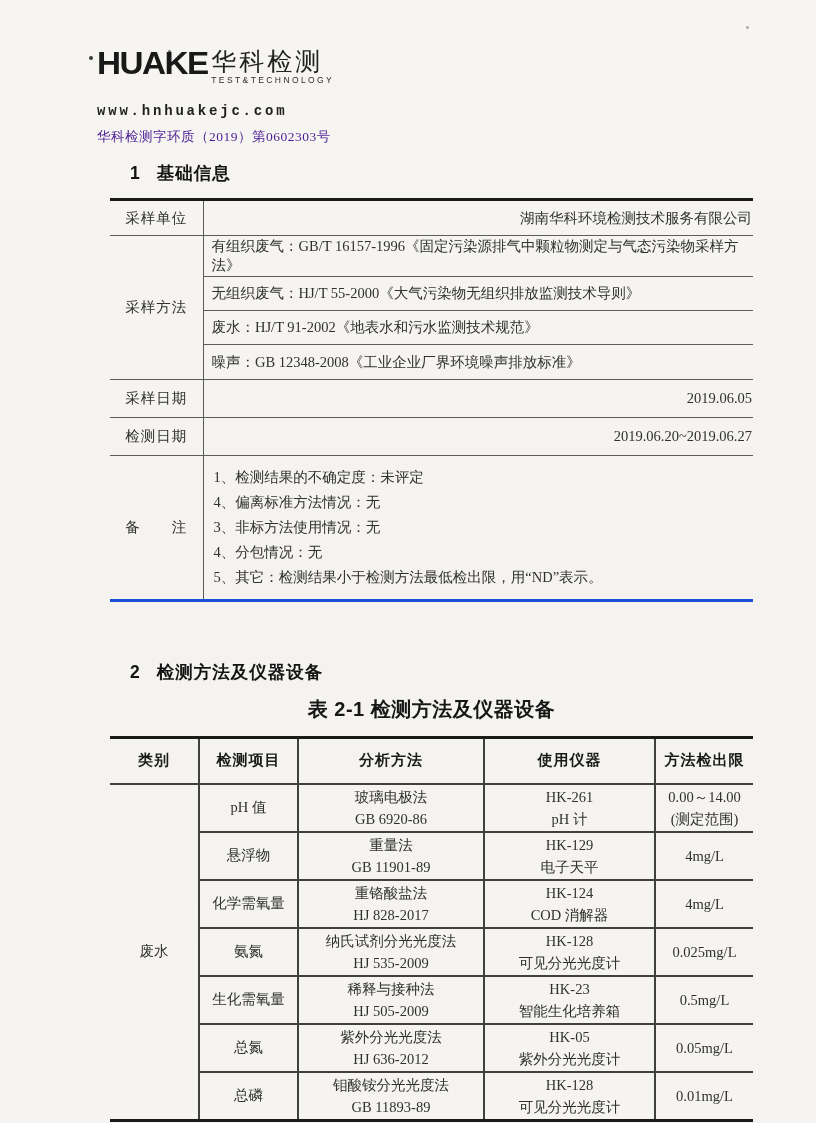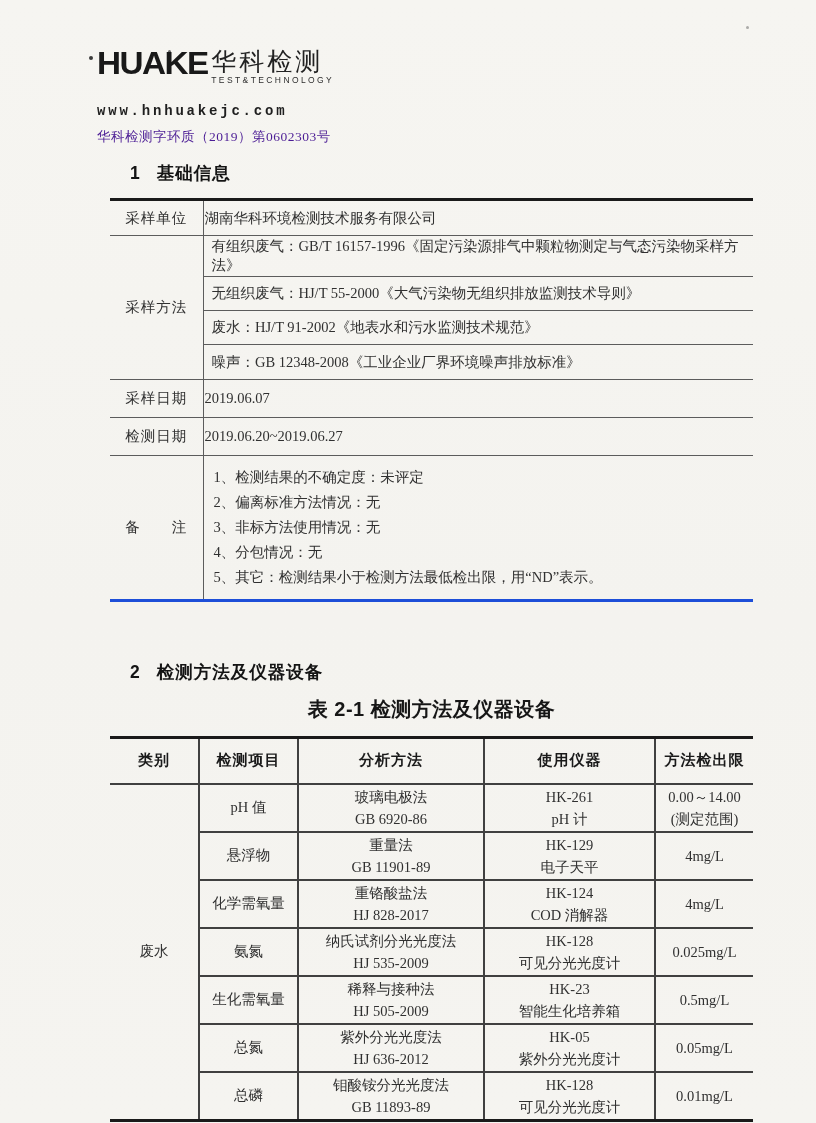--- a/index.html
+++ b/index.html
@@ -42,21 +42,21 @@
     font-family:"Liberation Sans","DejaVu Sans",sans-serif;
     font-weight:bold;font-size:20px;color:#161616;
     width:643px;margin:12px 0 0 13px;text-align:center;letter-spacing:0.5px;
   }
 
   
   table{border-collapse:collapse;table-layout:fixed;width:643px;margin-left:13px;}
   .t1{margin-top:13px;border-top:3px solid #1a1a1a;border-bottom:3px solid #1d4ed8;}
   .t1 td{font-size:14.5px;color:#303030;border-bottom:1px solid #5c5c5c;}
   .t1 td.lbl{border-right:1px solid #5c5c5c;text-align:center;letter-spacing:1px;}
-  .t1 td.center{text-align:left;}
+  .t1 td.center{text-align:right;}
   .t1 td.method{padding-left:8px;}
   .t1 td.notes{padding:9px 10px 9px 10px;border-bottom:none;}
   .t1 .notes .line{line-height:25px;}
   .t1 tr:last-child td{border-bottom:none;}
 
   .t2{margin-top:13px;border-top:3px solid #1a1a1a;border-bottom:3px solid #1a1a1a;
       border-left:hidden;border-right:hidden;}
   .t2 td{border:2px solid #404040;text-align:center;font-size:14.5px;color:#303030;}
   .t2 .head td{
     font-family:"Liberation Sans","DejaVu Sans",sans-serif;
@@ -121,31 +121,31 @@
       <td class="method">无组织废气：HJ/T 55-2000《大气污染物无组织排放监测技术导则》</td>
     </tr>
     <tr style="height:34px">
       <td class="method">废水：HJ/T 91-2002《地表水和污水监测技术规范》</td>
     </tr>
     <tr style="height:35px">
       <td class="method">噪声：GB 12348-2008《工业企业厂界环境噪声排放标准》</td>
     </tr>
     <tr style="height:38px">
       <td class="lbl">采样日期</td>
-      <td class="center">2019.06.07</td>
+      <td class="center">2019.06.05</td>
     </tr>
     <tr style="height:38px">
       <td class="lbl">检测日期</td>
       <td class="center">2019.06.20~2019.06.27</td>
     </tr>
     <tr style="height:126px">
       <td class="lbl">备　　注</td>
       <td class="notes method">
         <div class="line">1、检测结果的不确定度：未评定</div>
-        <div class="line">2、偏离标准方法情况：无</div>
+        <div class="line">4、偏离标准方法情况：无</div>
         <div class="line">3、非标方法使用情况：无</div>
         <div class="line">4、分包情况：无</div>
         <div class="line">5、其它：检测结果小于检测方法最低检出限，用“ND”表示。</div>
       </td>
     </tr>
   </tbody>
     </table>
 
   <div class="sec sec2">
     <span class="num">2</span><span>检测方法及仪器设备</span>

